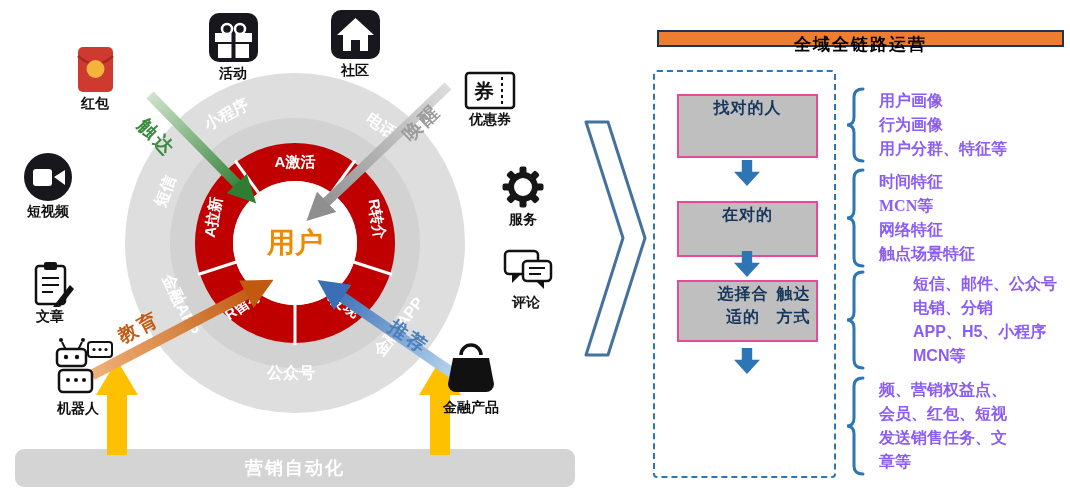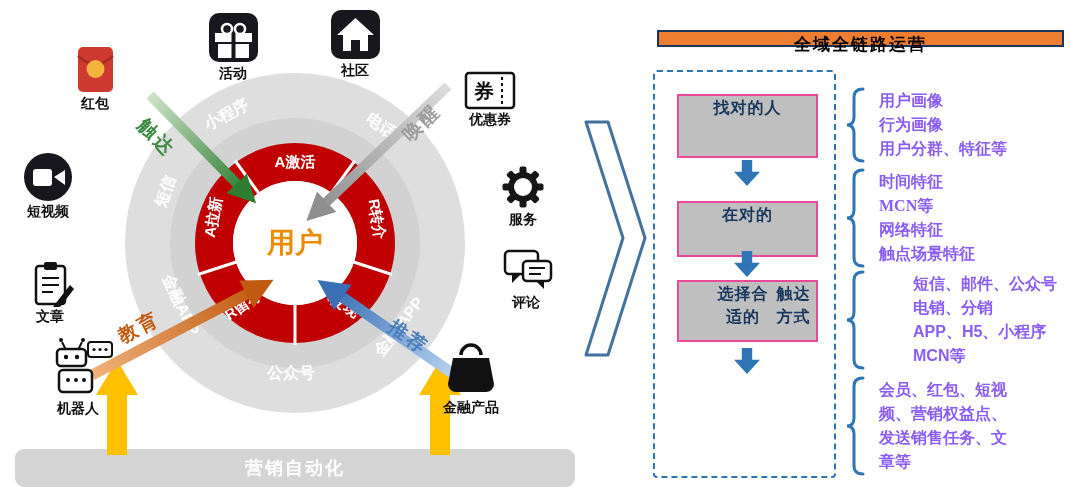--- a/index.html
+++ b/index.html
@@ -261,19 +261,19 @@
     <div>网络特征</div>
     <div>触点场景特征</div>
   </div>
   <div class="detail-group" style="top:272px;margin-left:34px;">
     <div>短信、邮件、公众号</div>
     <div>电销、分销</div>
     <div>APP、H5、小程序</div>
     <div>MCN等</div>
   </div>
   <div class="detail-group" style="top:378px;">
+    <div>频、营销权益点、</div>
     <div>会员、红包、短视</div>
-    <div>频、营销权益点、</div>
     <div>发送销售任务、文</div>
     <div>章等</div>
   </div>
 
 </div>
 
 </body></html>

